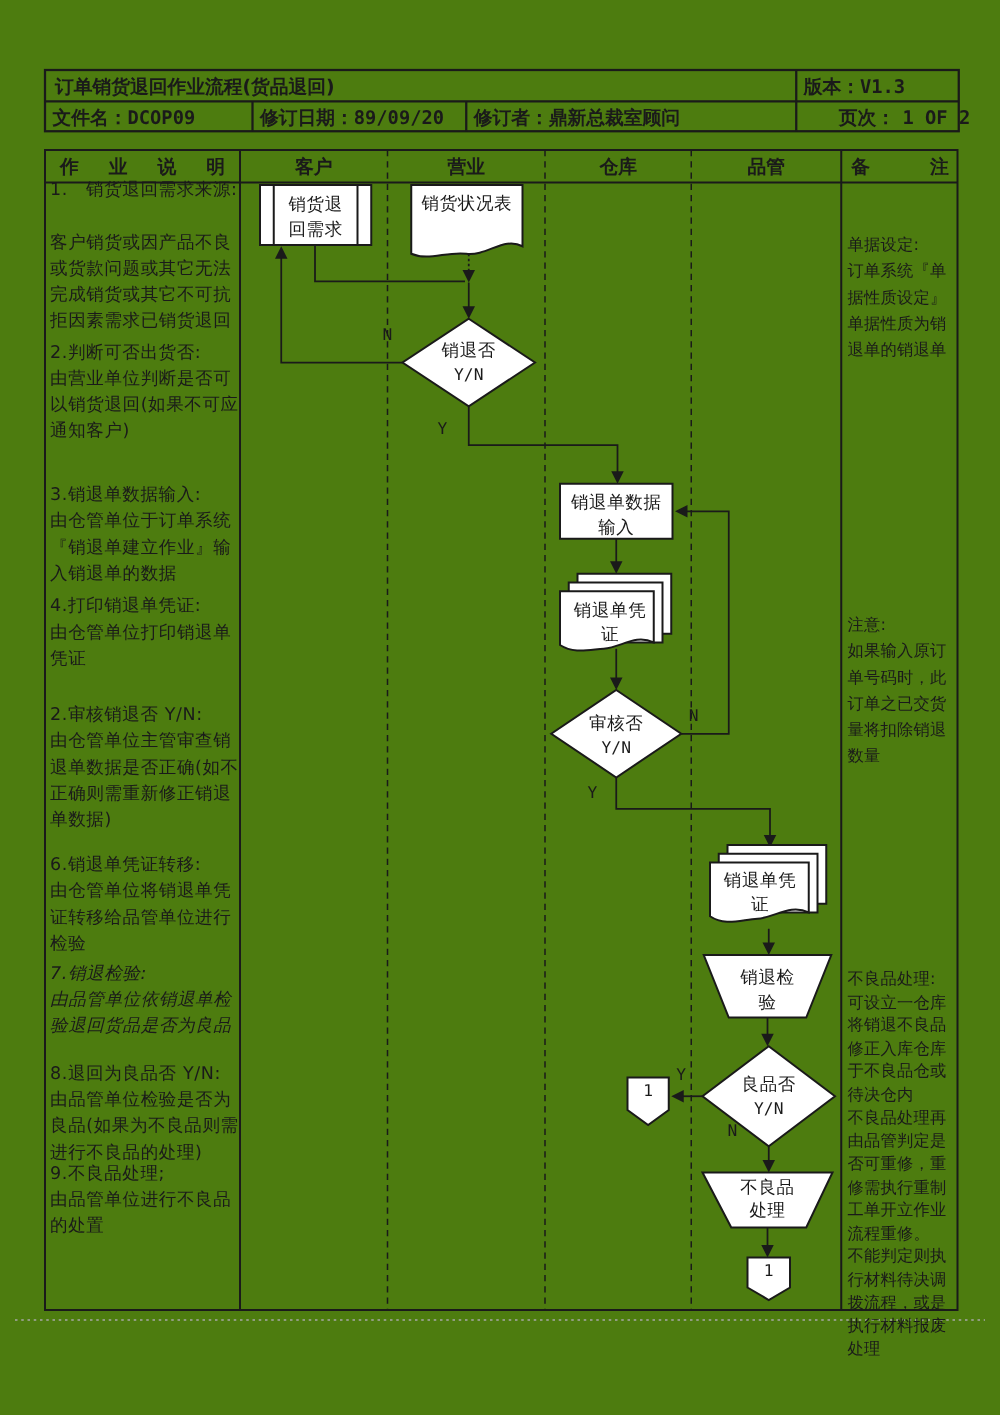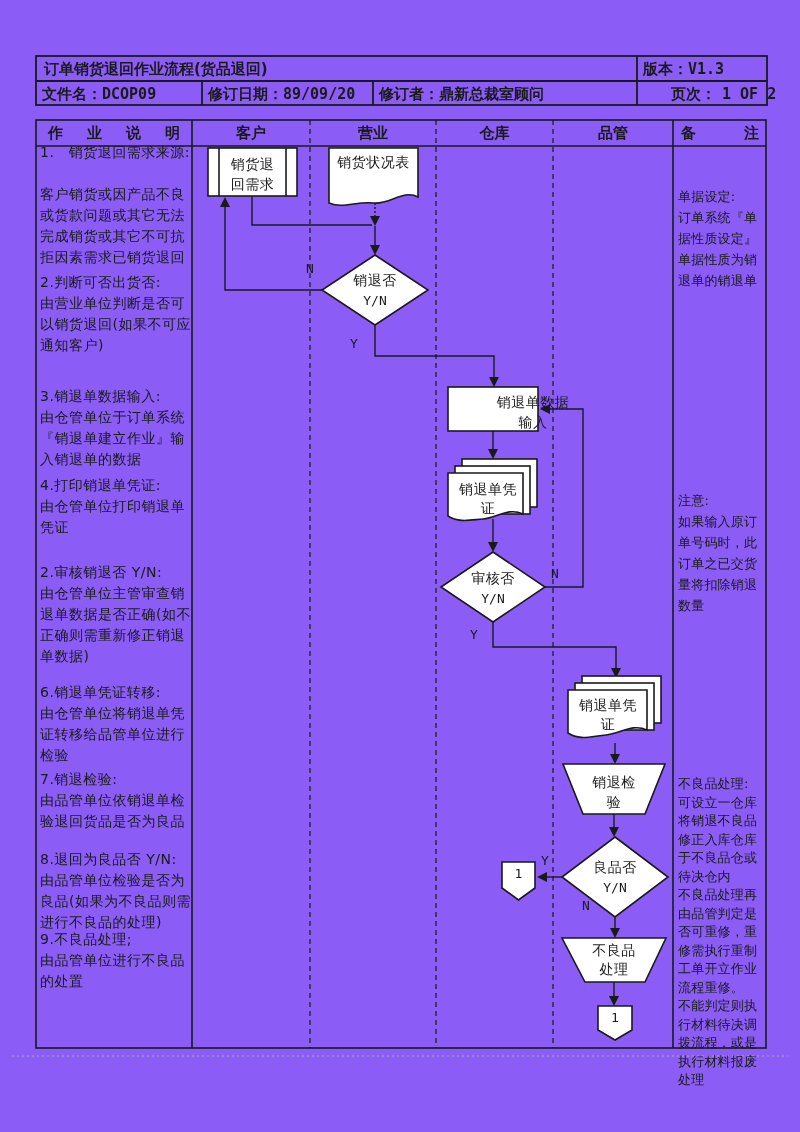--- a/index.html
+++ b/index.html
@@ -1,16 +1,16 @@
 <!DOCTYPE html>
 <html><head>
 <meta charset="utf-8">
 <style>
   html,body{margin:0;padding:0;background:#e8e8e8;}
-  .page{position:relative;width:800px;height:1132px;background:#8b5cf6;
+  .page{position:relative;width:800px;height:1132px;background:#4d7c0f;
         font-family:"DejaVu Sans",sans-serif;color:#1a1a1a;overflow:hidden;}
   .abs{position:absolute;}
   .ctr{text-align:center;}
   .pre{white-space:pre-line;}
   .mono{font-family:"DejaVu Sans Mono","Liberation Mono",monospace;}
   .hcell{font-size:15px;font-weight:bold;line-height:23px;}
   .colhead{font-size:15px;font-weight:bold;line-height:26px;top:120px;height:26px;}
   .spread{text-align:justify;text-align-last:justify;}
   .step{left:40px;width:152px;font-size:14px;letter-spacing:0.5px;line-height:21px;}
   .remark{left:678px;width:92px;font-size:13px;letter-spacing:0.2px;margin-top:44px;}
@@ -164,21 +164,21 @@
 凭证</div>
   <div class="abs txt step pre" style="top:562px;">2.审核销退否 Y/N:
 由仓管单位主管审查销
 退单数据是否正确(如不
 正确则需重新修正销退
 单数据)</div>
   <div class="abs txt step pre" style="top:682px;">6.销退单凭证转移:
 由仓管单位将销退单凭
 证转移给品管单位进行
 检验</div>
-  <div class="abs txt step pre" style="top:769px;">7.销退检验:
+  <div class="abs txt step pre" style="top:769px;font-style:italic;">7.销退检验:
 由品管单位依销退单检
 验退回货品是否为良品</div>
   <div class="abs txt step pre" style="top:849px;">8.退回为良品否 Y/N:
 由品管单位检验是否为
 良品(如果为不良品则需
 进行不良品的处理)</div>
   <div class="abs txt step pre" style="top:929px;">9.不良品处理;
 由品管单位进行不良品
 的处置</div>
 
@@ -211,21 +211,21 @@
 执行材料报废
 处理</div>
 
   <div class="abs txt shapelabel pre ctr" style="left:208px;top:154px;width:89px;line-height:20px;text-align:center;">销货退
 回需求</div>
   <div class="abs txt shapelabel ctr" style="left:329px;top:154px;width:89px;">销货状况表</div>
 
   <div class="abs txt shapelabel ctr" style="left:325px;top:272px;width:100px;">销退否</div>
   <div class="abs txt ynlabel mono ctr" style="left:325px;top:293px;width:100px;">Y/N</div>
 
-  <div class="abs txt shapelabel pre ctr" style="left:448px;top:392px;width:90px;line-height:20px;padding-left:40px;">销退单数据
+  <div class="abs txt shapelabel pre ctr" style="left:448px;top:392px;width:90px;line-height:20px;">销退单数据
 输入</div>
   <div class="abs txt shapelabel pre ctr" style="left:448px;top:480px;width:80px;line-height:19px;">销退单凭
 证</div>
 
   <div class="abs txt shapelabel ctr" style="left:443px;top:570px;width:100px;">审核否</div>
   <div class="abs txt ynlabel mono ctr" style="left:443px;top:591px;width:100px;">Y/N</div>
 
   <div class="abs txt shapelabel pre ctr" style="left:568px;top:696px;width:80px;line-height:19px;">销退单凭
 证</div>
   <div class="abs txt shapelabel pre ctr" style="left:564px;top:772px;width:100px;line-height:20px;">销退检

